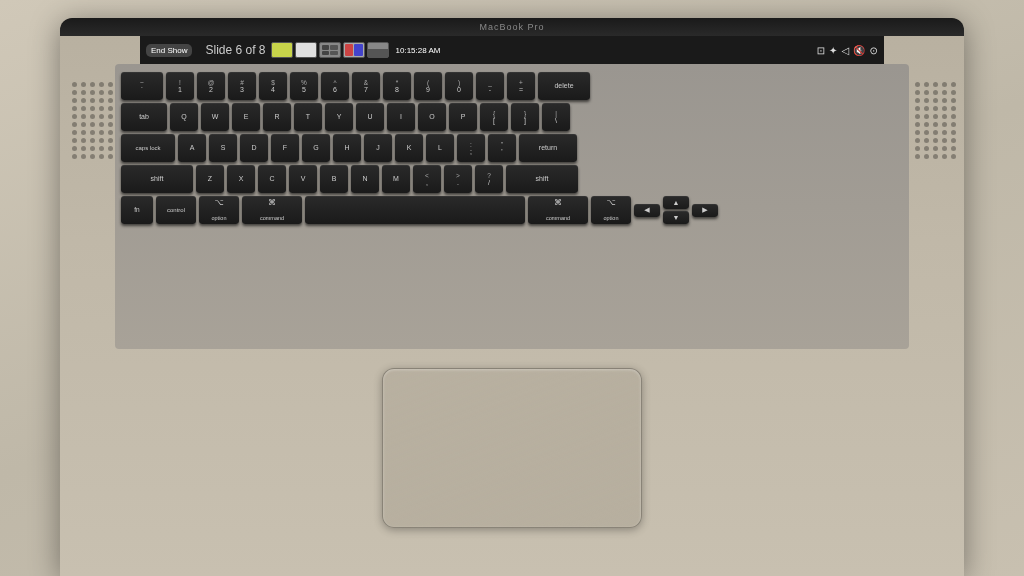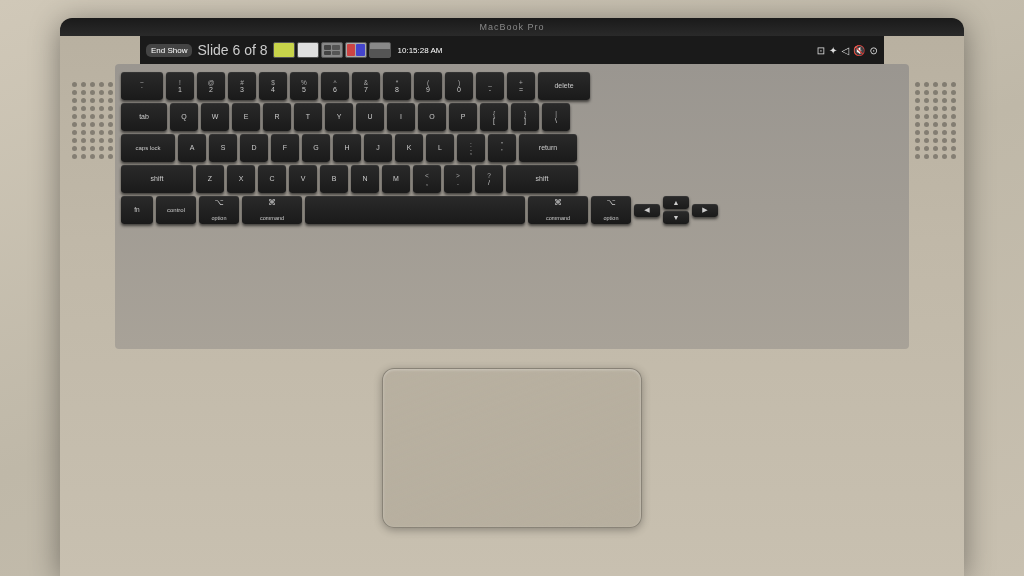--- a/index.html
+++ b/index.html
@@ -75,24 +75,24 @@
       color: #fff;
       font-size: 8px;
       padding: 2px 5px;
       border-radius: 5px;
       font-family: -apple-system, sans-serif;
       white-space: nowrap;
     }
 
     .tb-slide-info {
       color: #ccc;
-      font-size: 14px;
+      font-size: 12px;
       font-family: -apple-system, sans-serif;
       white-space: nowrap;
-      margin-left: 2px;
+      margin-left: 10px;
     }
 
     .tb-slide-thumbnails {
       display: flex;
       gap: 2px;
       margin-left: 2px;
     }
 
     .tb-thumb {
       width: 22px;

